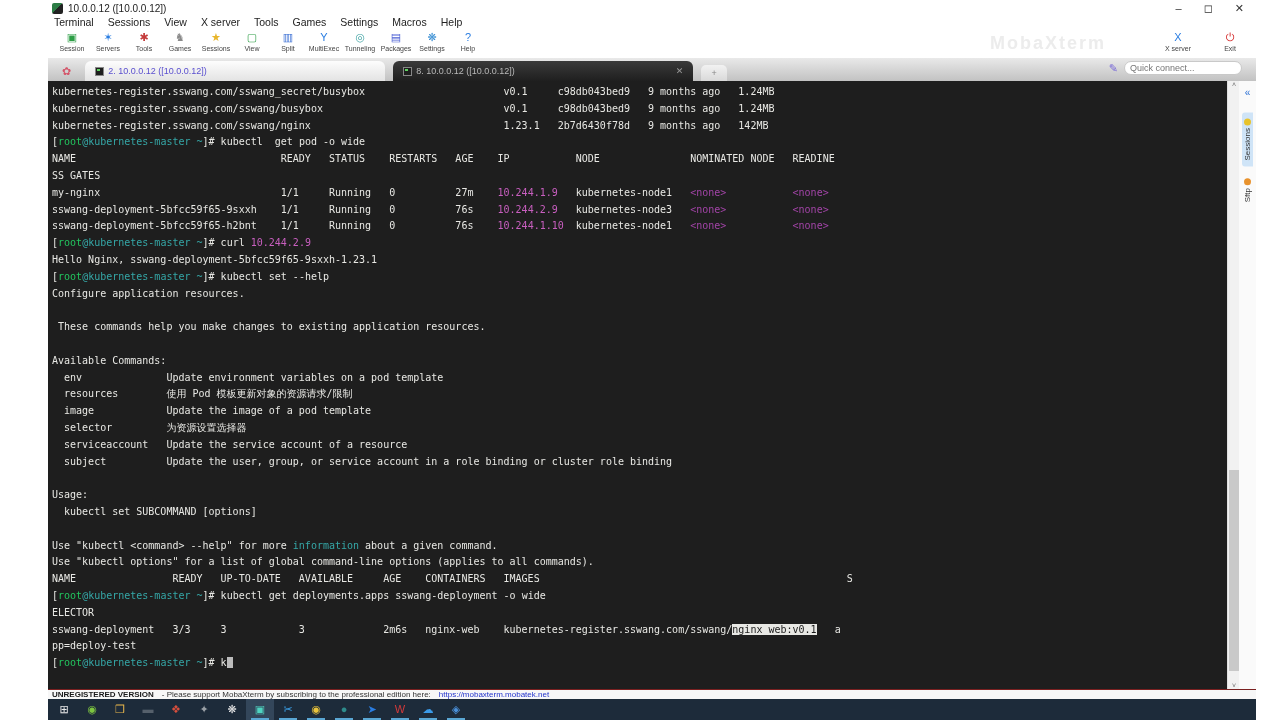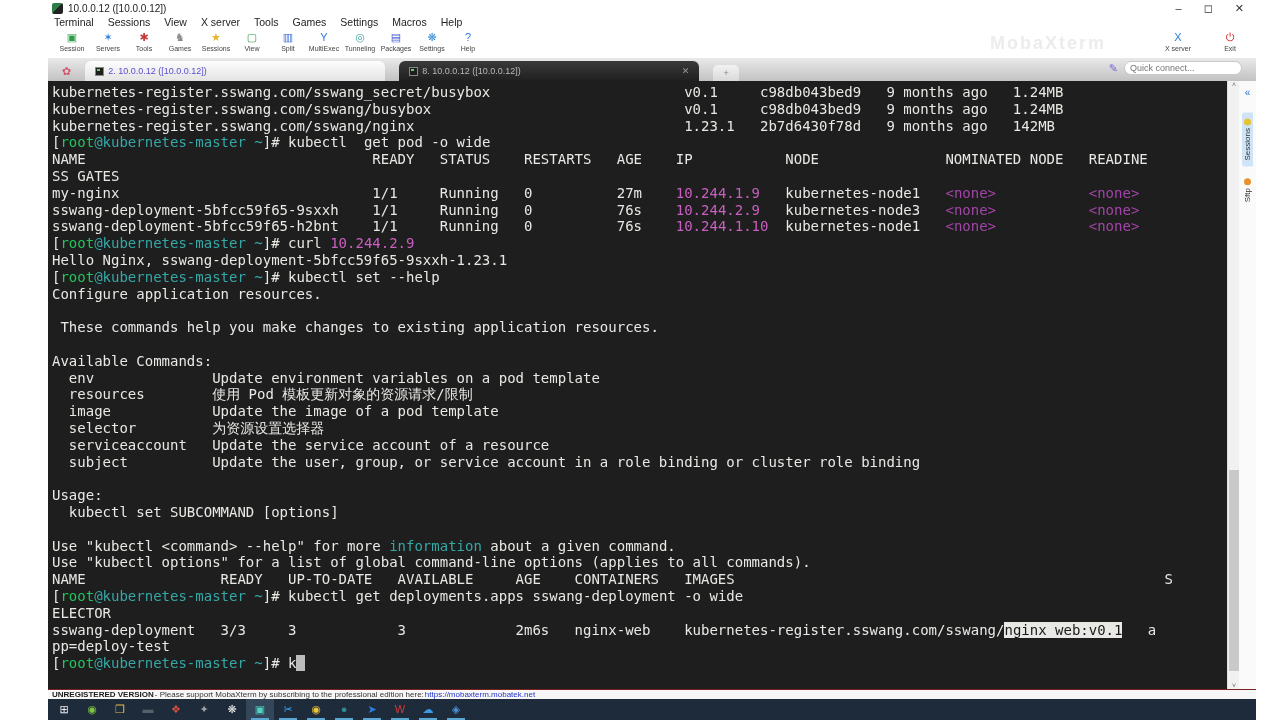--- a/index.html
+++ b/index.html
@@ -21,56 +21,56 @@
   .toolbar { height:27px; background:#fff; display:flex; align-items:flex-start; padding-left:6px; flex:0 0 auto; position:relative; }
   .tb-btn { width:36px; display:flex; flex-direction:column; align-items:center; margin-right:0px; }
   .tb-icon { font-size:11px; line-height:13px; height:13px; }
   .tb-label { font-size:7px; color:#444; line-height:9px; white-space:nowrap; }
   .toolbar-right { position:absolute; right:8px; top:0; display:flex; gap:16px; }
   .watermark { position:absolute; right:150px; top:2px; font-size:18px; color:#ececec; font-weight:bold; letter-spacing:2px; }
 
   
   .tabbar { height:23px; background:linear-gradient(#e9e9e9,#c2c2c2); display:flex; align-items:flex-end; padding-left:4px; flex:0 0 auto; position:relative; }
   .home-btn { font-size:11px; color:#d4566a; padding:0 14px 3px 10px; }
-  .tab { height:20px; display:flex; align-items:center; padding:0 10px; font-size:9px; border-radius:6px 6px 0 0; margin-right:14px; }
+  .tab { height:20px; display:flex; align-items:center; padding:0 10px; font-size:9px; border-radius:6px 6px 0 0; margin-right:8px; }
   .tab .tab-term-icon { width:9px; height:9px; background:#1e1e1e; border:1px solid #888; margin-right:4px; display:inline-block; position:relative; }
   .tab .tab-term-icon::after { content:""; position:absolute; left:1px; top:1px; width:3px; height:2px; background:#5fd35f; }
   .tab-inactive { background:linear-gradient(#fdfdfd,#e3e3e3); color:#5a4fcf; width:300px; }
   .tab-active { background:linear-gradient(#3a3a3a,#1f1f1f); color:#b8b8b8; width:300px; justify-content:flex-start; }
   .tab-close { margin-left:auto; color:#999; font-size:9px; padding-left:20px; }
   .tab-new { height:16px; width:26px; background:linear-gradient(#f2f2f2,#d9d9d9); border-radius:5px 5px 0 0; display:flex; align-items:center; justify-content:center; font-size:9px; color:#888; }
   .quick-wrap { position:absolute; right:14px; top:3px; display:flex; align-items:center; gap:6px; }
   .quick-pen { font-size:11px; color:#7a6ad8; }
   .quick-input { width:118px; height:14px; font-size:9px; padding:0 5px; border:1px solid #c9c9c9; border-radius:7px; background:#fff; color:#999; outline:none; }
 
   
   .main { flex:1 1 auto; display:flex; min-height:0; }
   .terminal { flex:1; background:#1e1e1e; padding:3px 0 0 4px; overflow:hidden;
-              font-family:"DejaVu Sans Mono", monospace; font-size:14px; line-height:16.8px; }
+              font-family:"DejaVu Sans Mono", monospace; font-size:10px; line-height:16.8px; }
   .term-line { white-space:pre; color:#e8e8e4; }
   .fg{color:#e8e8e4;} .red{color:#22c55e;} .teal{color:#35a7a7;} .magenta{color:#c95fc0;}
   .purple{color:#a344a8;} .hl{background:#e8e8e4;color:#1a1a1a;} 
   .cursor{background:#bcbcbc;color:#bcbcbc;}
 
   
   .scrollbar { width:12px; background:#f1f1f1; position:relative; flex:0 0 auto; border-left:1px solid #e0e0e0; }
   .sb-arrow { position:absolute; left:0; width:12px; font-size:7px; color:#707070; text-align:center; }
   .sb-up { top:0; } .sb-down { bottom:0; }
   .sb-thumb { position:absolute; left:1px; width:10px; top:64%; height:33%; background:#c9c9c9; }
 
   
   .side { width:17px; background:#fafafa; display:flex; flex-direction:column; align-items:center; flex:0 0 auto; }
   .side-collapse { color:#2a6fd4; font-size:10px; margin:6px 0 14px 0; }
   .side-tab { writing-mode:vertical-rl; transform:rotate(180deg); font-size:8px; color:#333; padding:6px 1px; display:flex; align-items:center; gap:3px; border-radius:0 3px 3px 0; }
   .side-tab .dot { width:7px; height:7px; border-radius:50%; transform:rotate(180deg); }
   .side-tab-active { background:#cfe4f7; }
   .side-tab + .side-tab { margin-top:6px; }
 
   
-  .statusbar { height:10px; background:#f7f7f7; border-top:1px solid #7a2020; display:flex; align-items:center; padding-left:4px; gap:1px; flex:0 0 auto; }
+  .statusbar { height:10px; background:#f7f7f7; border-top:1px solid #7a2020; display:flex; align-items:center; padding-left:4px; gap:8px; flex:0 0 auto; }
   .statusbar .sb-version { font-size:8px; font-weight:bold; color:#1a1a1a; }
   .statusbar .sb-msg { font-size:8px; color:#333; }
   .statusbar .sb-link { font-size:8px; color:#2233cc; }
 
   
   .taskbar { height:21px; background:#1d2b3a; display:flex; align-items:center; padding-left:2px; flex:0 0 auto; }
   .tk-btn { width:28px; height:21px; display:flex; align-items:center; justify-content:center; position:relative; }
   .tk-glyph { font-size:11px; line-height:13px; }
   .tk-running::after { content:""; position:absolute; bottom:0; left:5px; right:5px; height:2px; background:#5aa7d4; }
   .tk-active { background:#33465a; }

